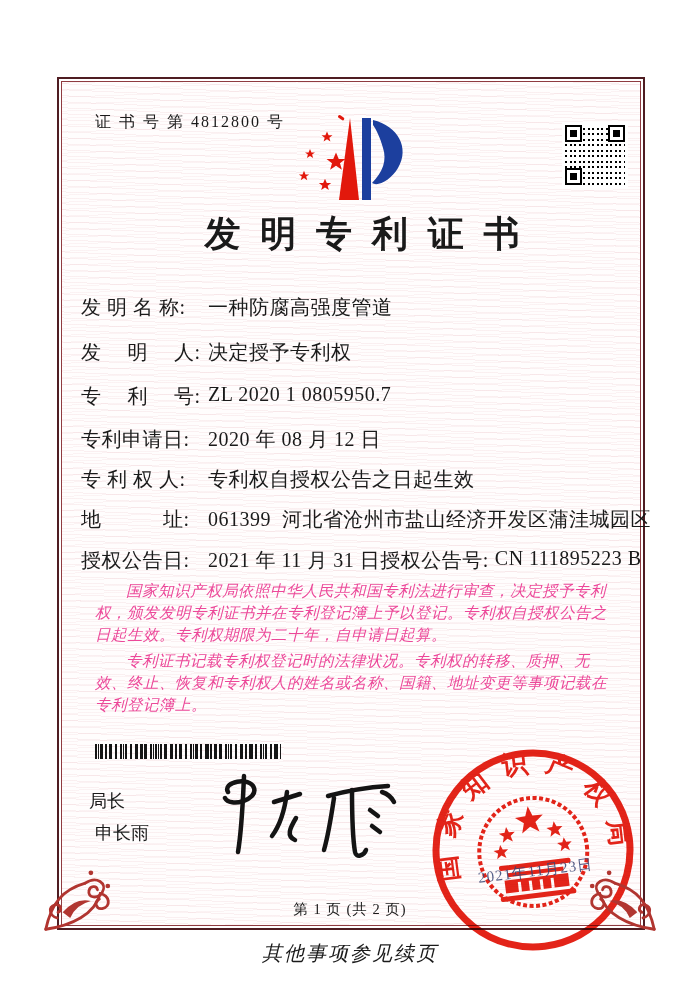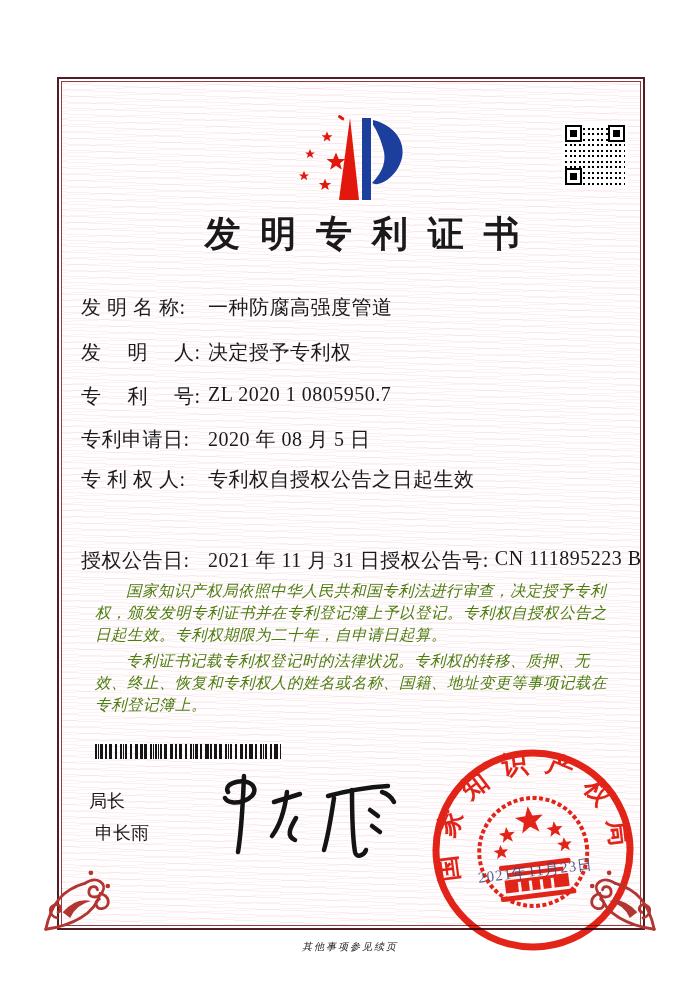--- a/index.html
+++ b/index.html
@@ -30,51 +30,52 @@
          font-size:36px;font-weight:bold;letter-spacing:.55em;text-indent:.55em;margin-left:24px;}
   
   .row{position:absolute;left:81px;width:510px;font-size:20px;letter-spacing:.5px;
        white-space:pre;display:flex;}
   .row .lbl{display:inline-block;min-width:127px;}
   .r0{top:294px}.r1{top:339px}.r2{top:383px}.r3{top:426px}.r4{top:466px}.r5{top:506px}.r6{top:547px}
   .pair2{display:inline-flex;white-space:pre;}
   .pair2 .lbl{min-width:0;margin-right:6px;}
   
   .body-text{position:absolute;left:95px;top:580px;width:512px;
-     font-style:italic;font-size:15.5px;line-height:22px;letter-spacing:.5px;color:#4d7c0f;}
+     font-style:italic;font-size:15.5px;line-height:22px;letter-spacing:.5px;color:#ec4899;}
   .body-text p{margin:0 0 4px 0;text-indent:2em;}
   
   .barcode{position:absolute;left:95px;top:744px;width:186px;height:15px;
      background:
        repeating-linear-gradient(90deg,#151515 0 2px,transparent 2px 5px),
        repeating-linear-gradient(90deg,#151515 0 1px,transparent 1px 7px),
        repeating-linear-gradient(90deg,transparent 0 3px,#151515 3px 4px,transparent 4px 11px);}
   .officer-title{position:absolute;left:89px;top:789px;font-size:18px;
      font-family:"Liberation Sans",sans-serif;font-weight:500;}
   .officer-name{position:absolute;left:95px;top:821px;font-size:18px;
      font-family:"Liberation Sans",sans-serif;font-weight:500;}
   .signature{position:absolute;left:192px;top:762px;}
   
   .seal{position:absolute;left:424px;top:740px;mix-blend-mode:multiply;opacity:.95;}
   
   .page-no{position:absolute;left:0;right:0;top:900px;text-align:center;font-size:14.5px;letter-spacing:1px;}
   .footer-note{position:absolute;left:0;right:0;top:940px;text-align:center;
-     font-size:10px;font-style:italic;letter-spacing:2px;}
+     font-size:20px;font-style:italic;letter-spacing:2px;}
   .ornament{position:absolute;}
 </style>
 </head>
 <body>
 
 <div class="page">
 
   <div class="frame">
     <div class="frame-inner"></div>
     <div class="guilloche"></div>
   </div>
 
+  <div class="cert-no">证 书 号 第 4812800 号</div>
 
   <svg class="logo" width="118" height="98" viewBox="0 0 118 98">
     <defs>
       <path id="st" d="M0,-10 L2.9,-3.1 10,-3.1 4.2,1.2 6.2,8.1 0,4 -6.2,8.1 -4.2,1.2 -10,-3.1 -2.9,-3.1 Z" fill="#e2180c"></path>
     </defs>
     <rect x="46" y="6" width="7" height="3" rx="1.5" fill="#e2180c" transform="rotate(35 49 7)"></rect>
     <use href="#st" transform="translate(35,27) scale(0.55)"></use>
     <use href="#st" transform="translate(18,44) scale(0.50)"></use>
     <use href="#st" transform="translate(44,52) scale(0.95)"></use>
     <use href="#st" transform="translate(12,66) scale(0.52)"></use>
@@ -106,25 +107,29 @@
   <div class="row r1">
     <span class="lbl">发　 明　 人:</span>
     <span class="val">决定授予专利权</span>
   </div>
   <div class="row r2">
     <span class="lbl">专　 利　 号:</span>
     <span class="val">ZL 2020 1 0805950.7</span>
   </div>
   <div class="row r3">
     <span class="lbl">专利申请日:</span>
-    <span class="val">2020 年 08 月 5 日</span>
+    <span class="val">2020 年 08 月 12 日</span>
   </div>
   <div class="row r4">
     <span class="lbl">专 利 权 人:</span>
     <span class="val">专利权自授权公告之日起生效</span>
+  </div>
+  <div class="row r5">
+    <span class="lbl">地　　　址:</span>
+    <span class="val">061399  河北省沧州市盐山经济开发区蒲洼城园区</span>
   </div>
   <div class="row r6">
     <span class="lbl">授权公告日:</span>
     <span class="val">2021 年 11 月 31 日</span>
     <span class="pair2">
       <span class="lbl">授权公告号:</span>
       <span class="val">CN 111895223 B</span>
     </span>
   </div>
 
@@ -200,16 +205,17 @@
       <path d="M4,96 C32,92 56,80 62,58"></path>
       <path d="M46,47 c12,-8 24,0 18,10 c-4,7 -16,6 -14,-2 c1,-5 8,-6 9,-1"></path>
       <path d="M62,58 c10,2 12,14 2,16 c-7,1 -9,-8 -3,-10"></path>
       <path d="M16,84 c-8,-2 -10,-12 -2,-14 c6,-1 8,6 3,8"></path>
     </g>
     <path d="M22,78 q14,-16 30,-12 q-16,4 -22,18 z" fill="#b13530"></path>
     <circle cx="70" cy="50" r="2.5" fill="#b13530"></circle>
     <circle cx="52" cy="36" r="2.5" fill="#b13530"></circle>
   </svg>
 
+  <div class="page-no">第 1 页 (共 2 页)</div>
 
   <div class="footer-note">其他事项参见续页</div>
 
 </div>
 
 </body></html>

